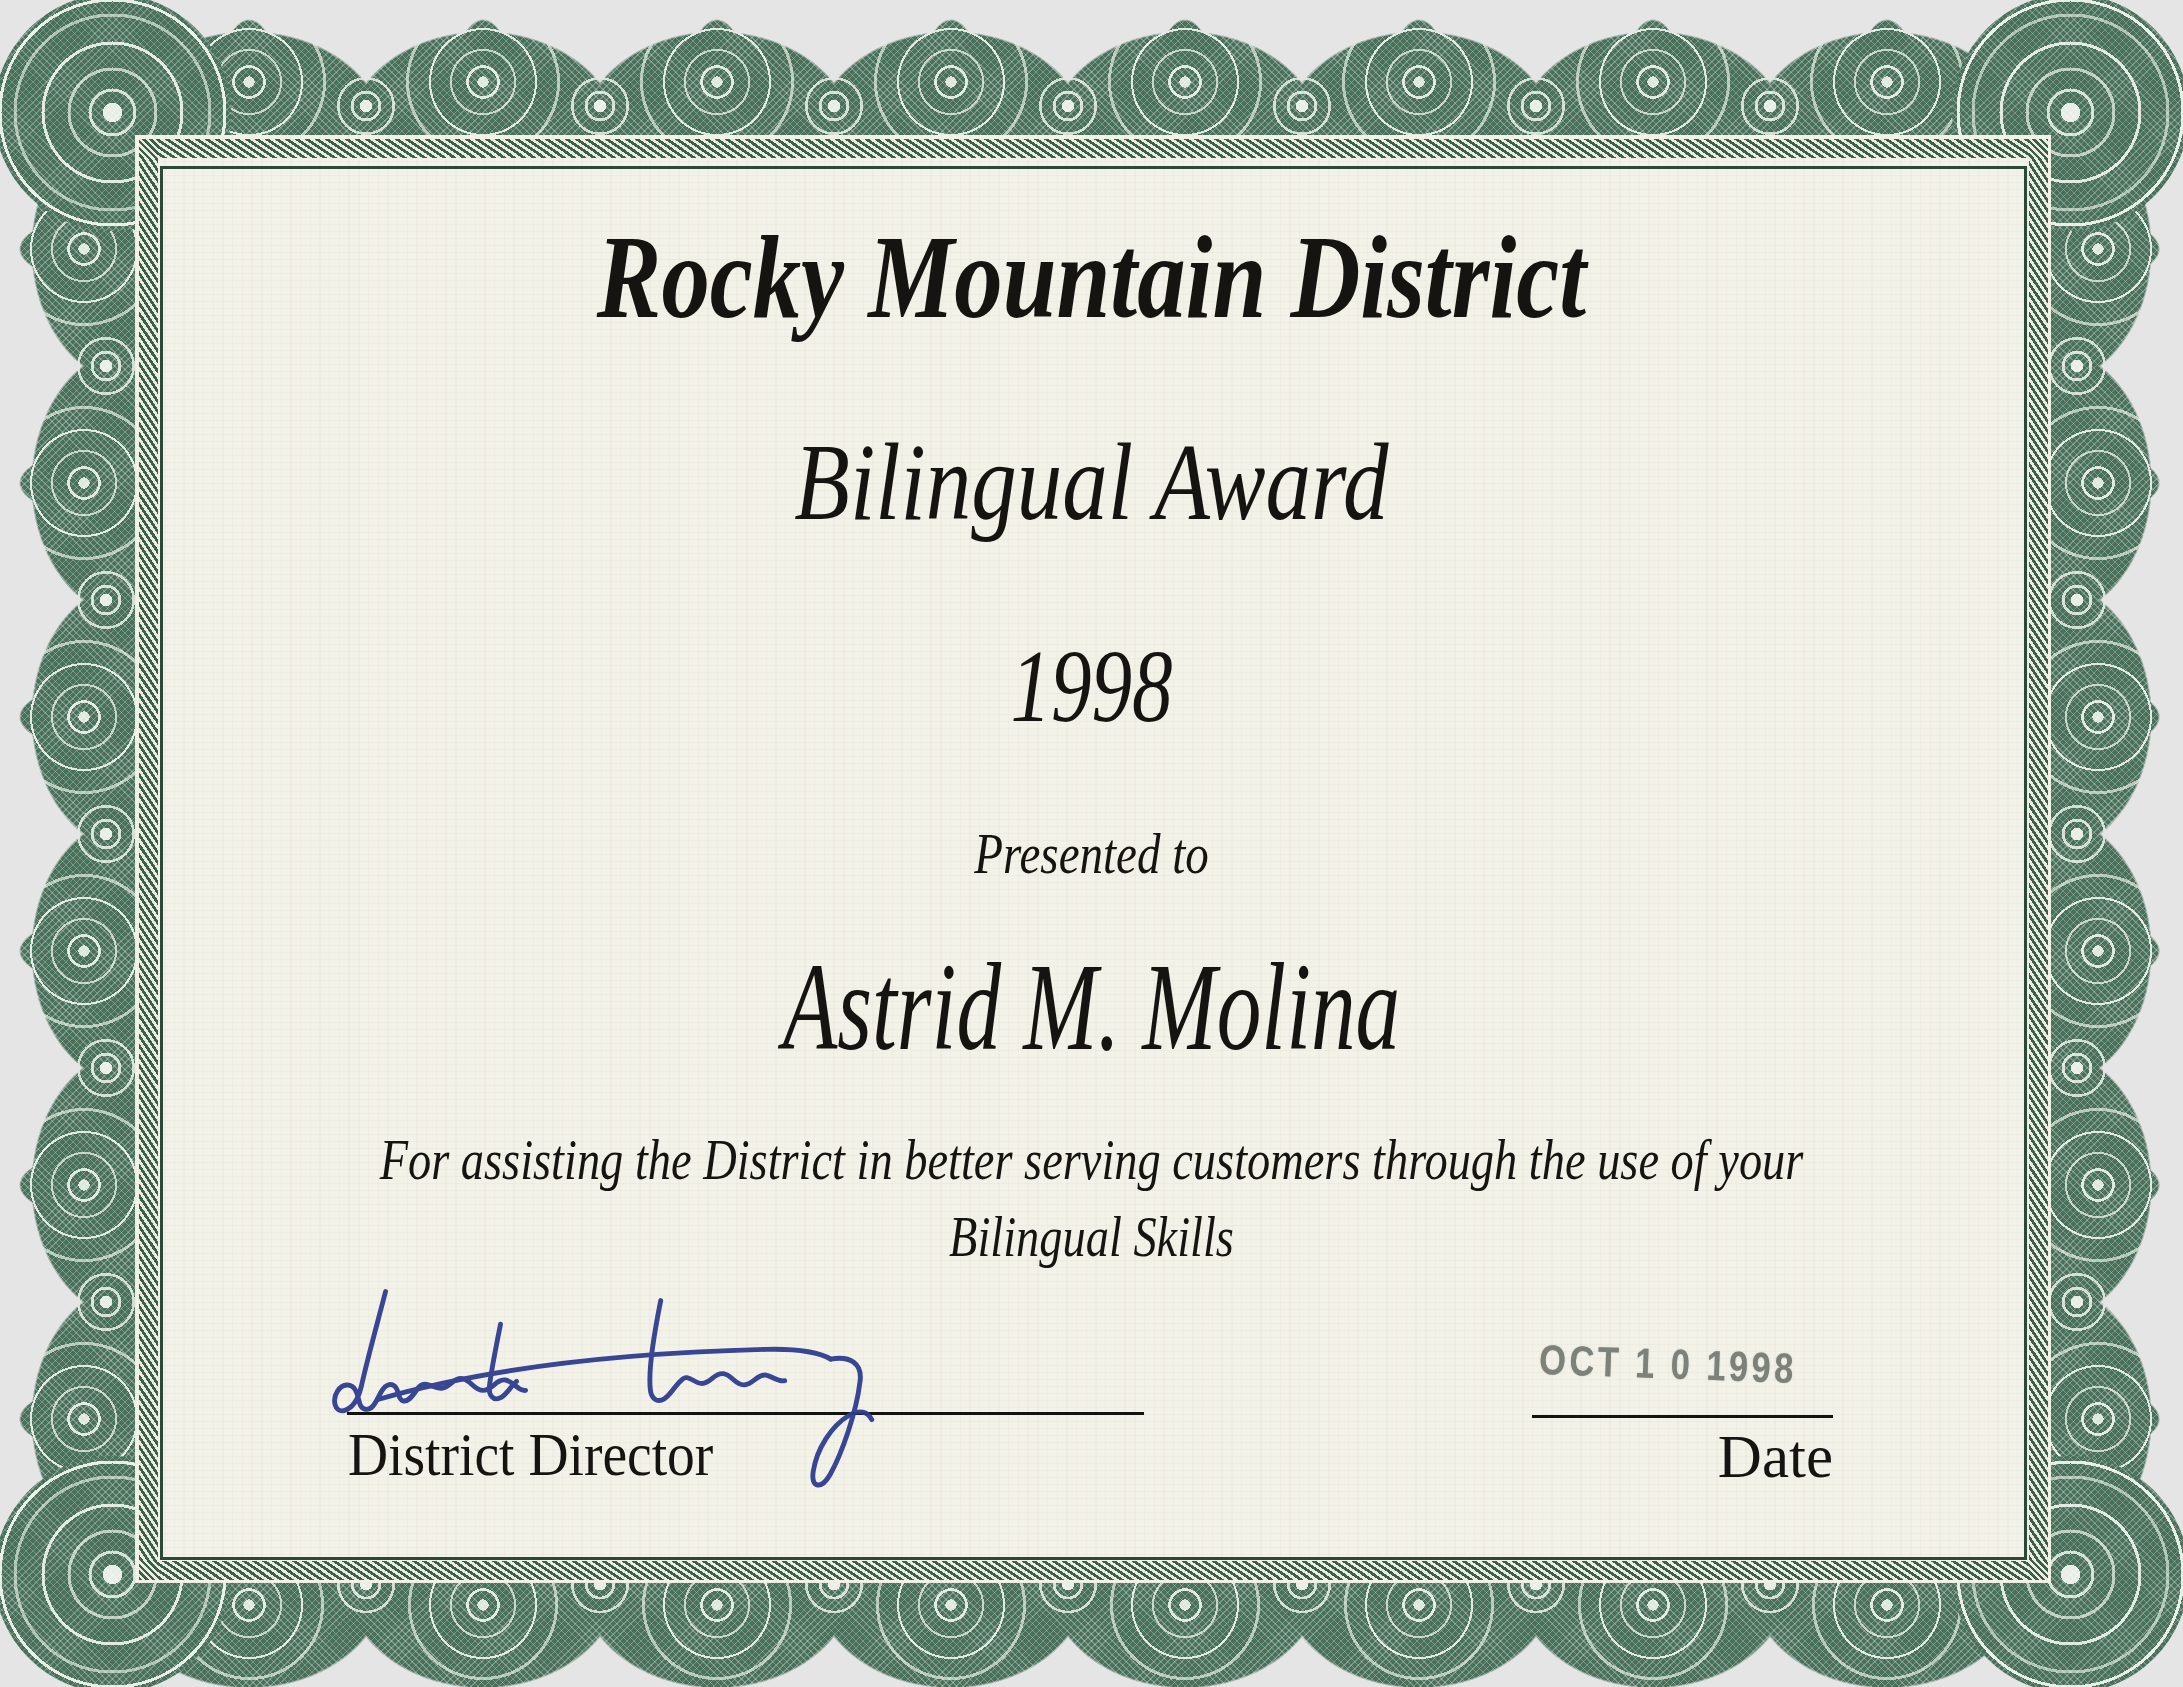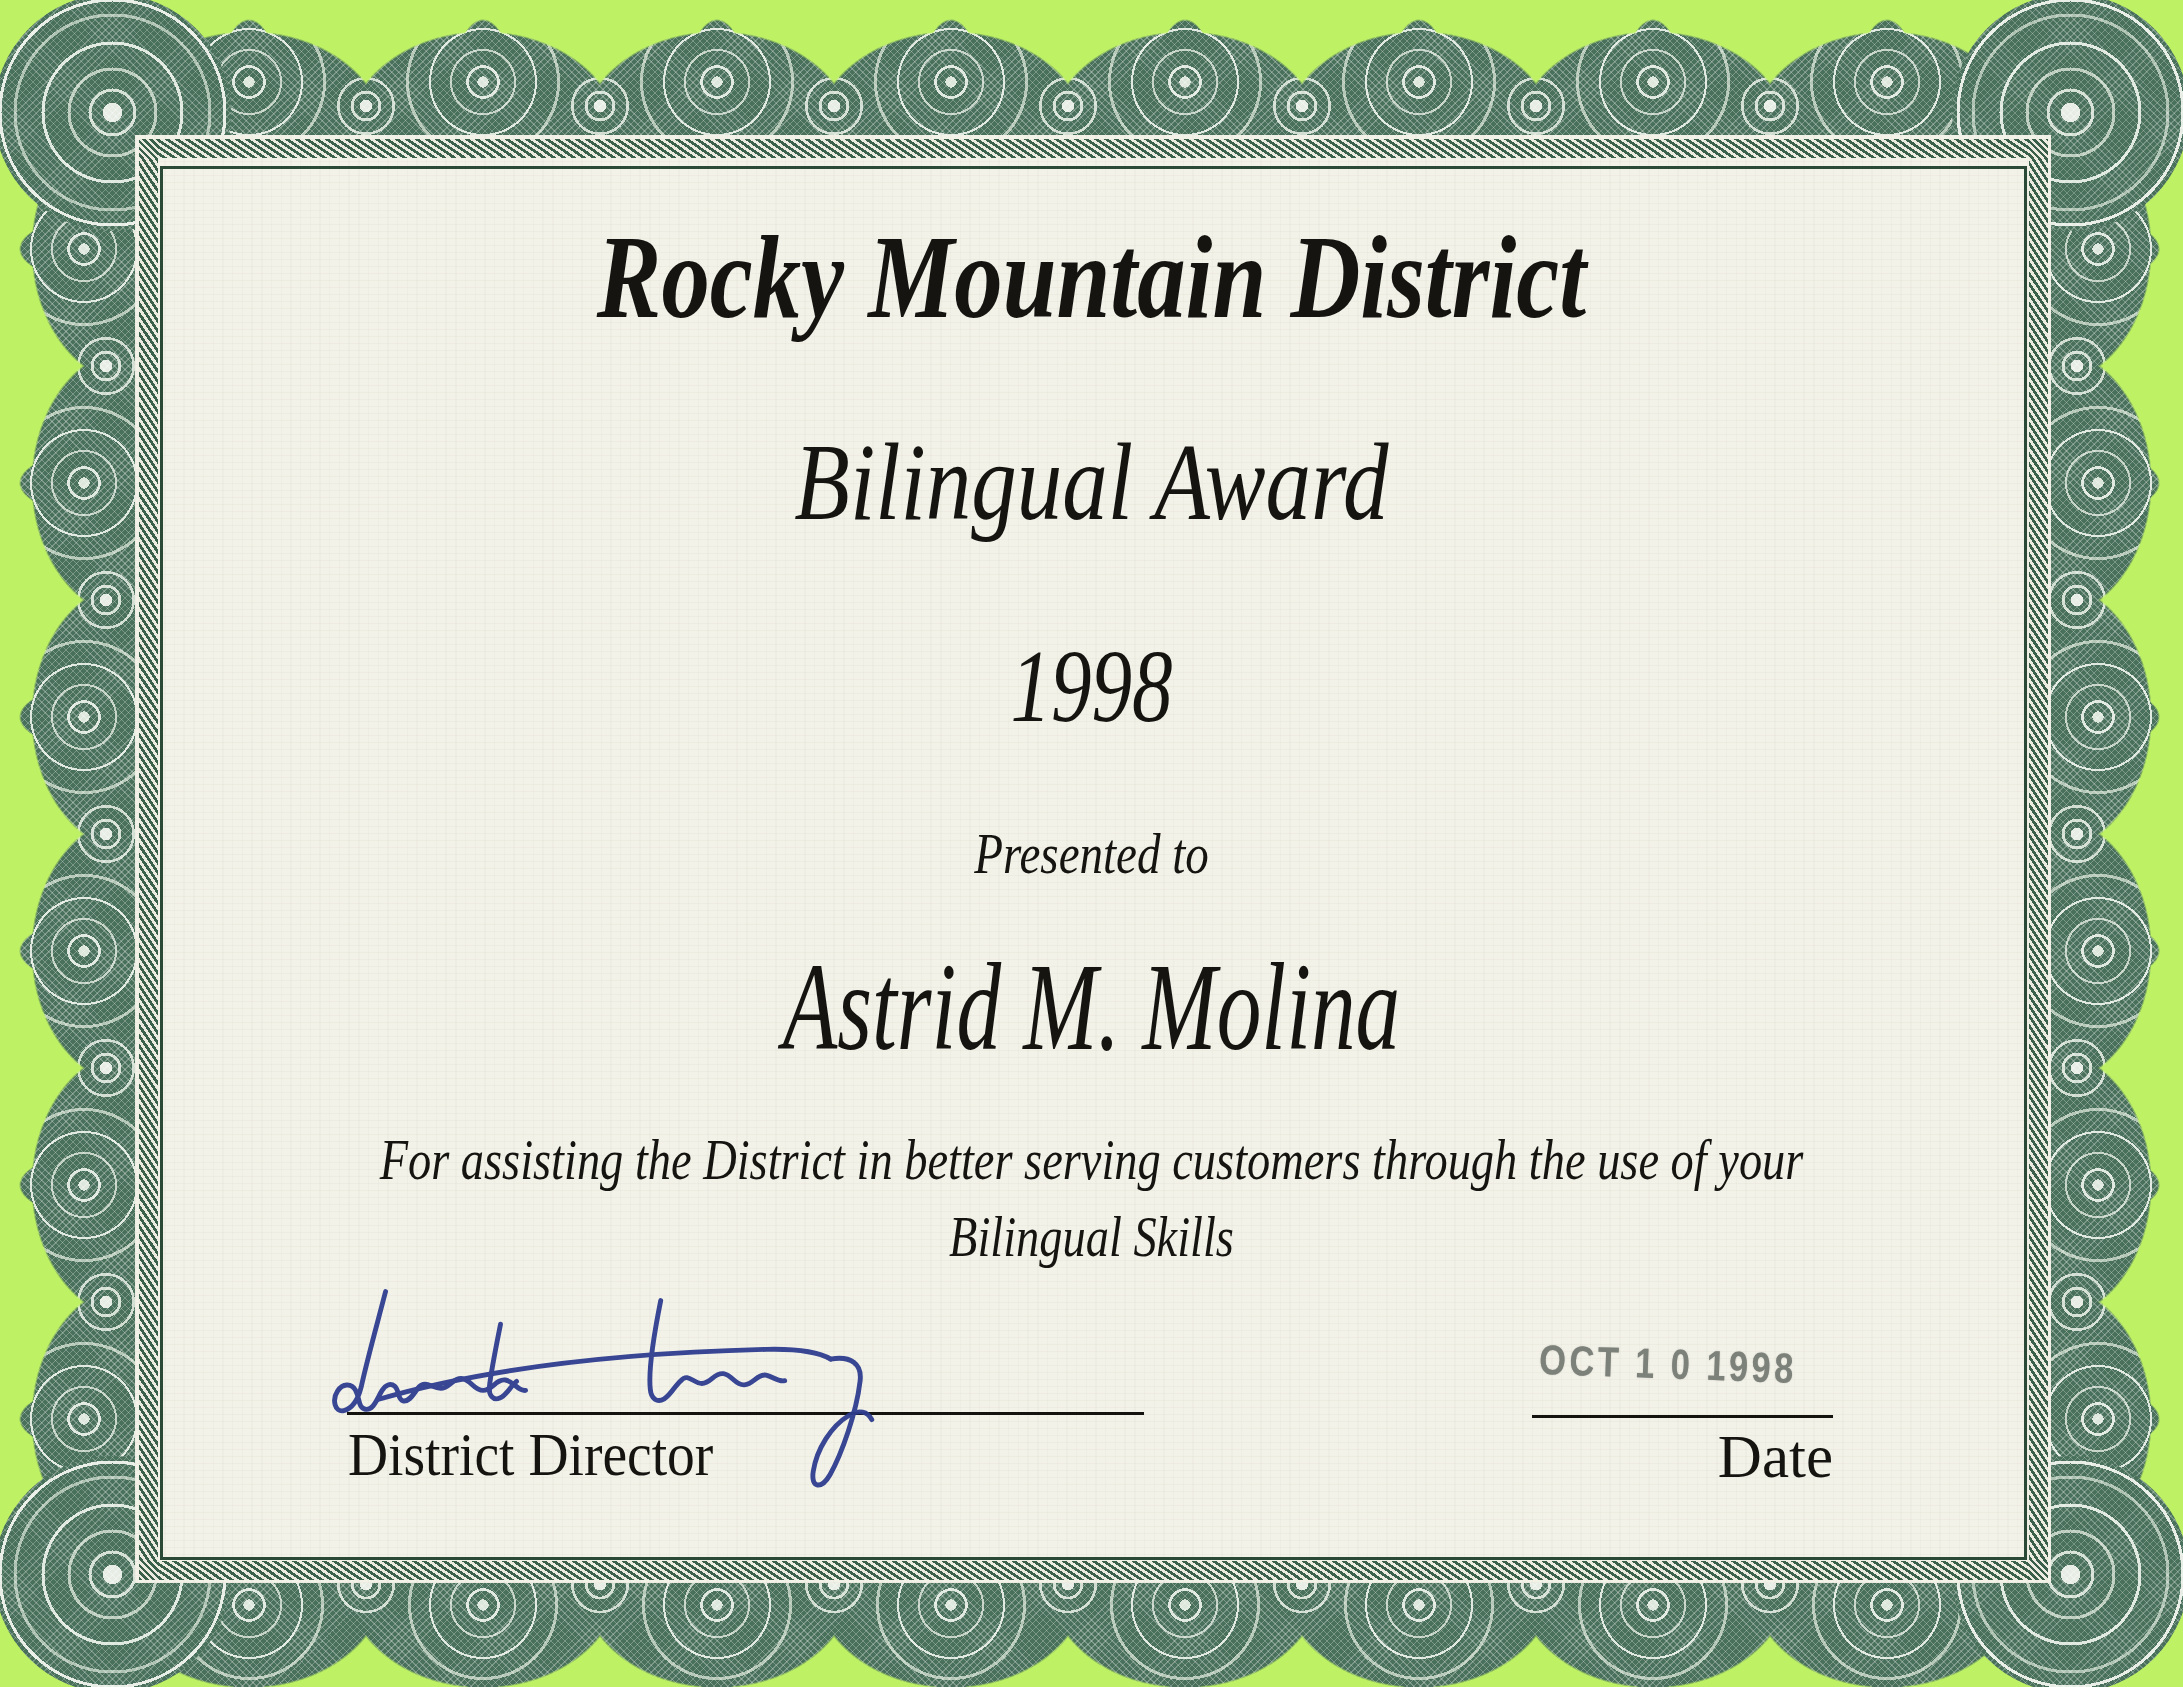--- a/index.html
+++ b/index.html
@@ -1,19 +1,19 @@
 <!DOCTYPE html>
 <html style="font-size:11px"><head>
 <meta charset="utf-8">
 <style>
   html,body{margin:0;padding:0;background:#ffffff;}
   .page{
     position:relative;
     width:2183px;height:1687px;
-    background:#bef264;
+    background:#e5e5e5;
     font-family:"Liberation Serif",serif;
     color:#161410;
     overflow:hidden;
   }
   
   .band{position:absolute;background-color:#48705a;}
   .band-h{
     background-image:
       repeating-linear-gradient(45deg, rgba(255,255,255,.27) 0 1px, rgba(255,255,255,0) 1px 4.9px),
       repeating-linear-gradient(-45deg, rgba(255,255,255,.27) 0 1px, rgba(255,255,255,0) 1px 4.9px),

